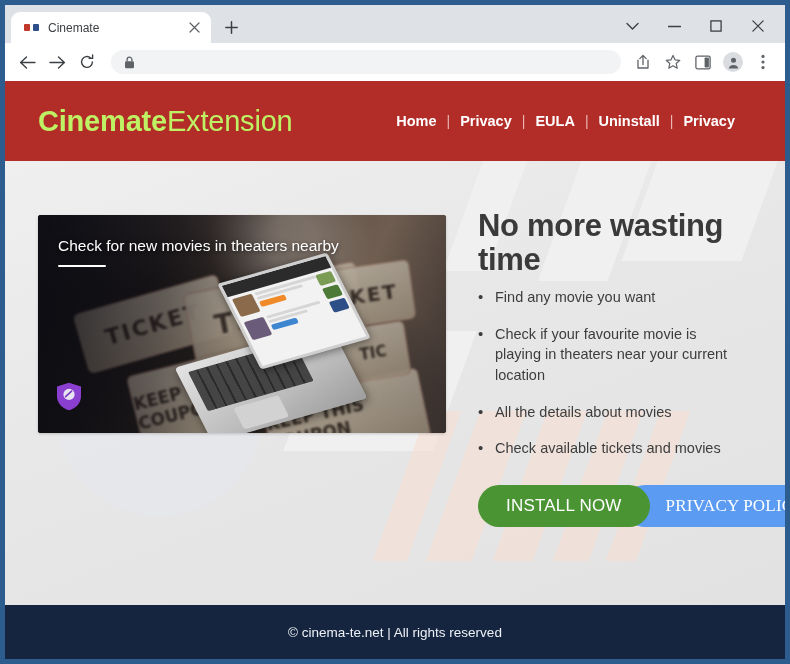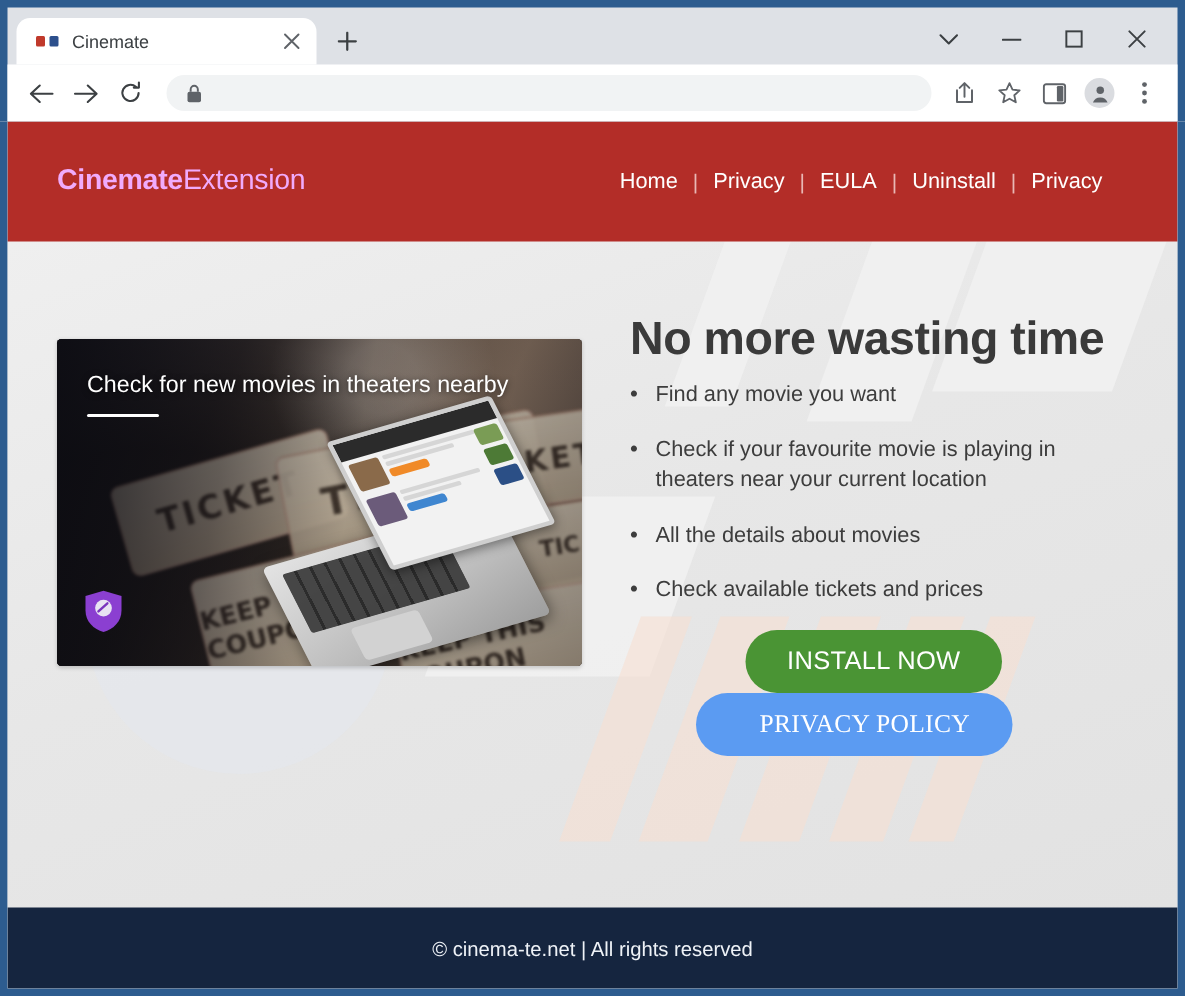--- a/index.html
+++ b/index.html
@@ -148,33 +148,34 @@
   
   .site-header {
     background: #b32d28;
     height: 80px;
     display: flex; align-items: center;
     padding: 0 40px 0 33px;
     box-sizing: border-box;
     flex: 0 0 auto;
     position: relative; z-index: 3;
   }
-  .brand { font-size: 19px; color: #f0abfc; letter-spacing: -0.2px; }
+  .brand { font-size: 29px; color: #bef264; letter-spacing: -0.2px; }
   .brand b { font-weight: bold; }
   .brand span { font-weight: normal; }
   .nav {
     margin-left: auto;
     display: flex; align-items: center;
     gap: 0px;
     font-size: 14.5px;
   }
   .nav a {
     color: #ffffff; text-decoration: none;
     padding: 0 10px;
     white-space: nowrap;
+    font-weight: bold;
   }
   .nav .sep { color: #e9b7b4; font-size: 14px; }
 
   
   .hero {
     flex: 1 1 auto;
     position: relative;
     background: linear-gradient(160deg, #efefef 0%, #e7e7e7 45%, #e2e2e2 100%);
     overflow: hidden;
   }
@@ -207,23 +208,23 @@
   .hero-inner {
     position: relative; z-index: 2;
     display: flex;
     padding: 30px 40px 0 33px;
     box-sizing: border-box;
     height: 100%;
   }
 
   
   .shot {
-    width: 350px; height: 218px;
+    width: 408px; height: 218px;
     flex: 0 0 auto;
-    margin-top: 35px;
+    margin-top: 24px;
     border-radius: 3px;
     overflow: hidden;
     position: relative;
     background: #1c1b21;
     box-shadow: 0 1px 3px rgba(0,0,0,0.18);
   }
   .shot-bg {
     position: absolute; inset: 0;
     background:
       radial-gradient(circle at 62% 12%, rgba(255,255,255,0.22) 0 8%, rgba(255,255,255,0) 26%),
@@ -347,21 +348,21 @@
     font-size: 14.5px;
     color: #3d3d3d;
     line-height: 1.42;
     max-width: 312px;
   }
   .feats li::before {
     content: "•";
     position: absolute; left: 0; top: -1px;
     font-size: 15px; color: #3d3d3d;
   }
-  .cta { display: flex; align-items: center; margin-top: 16px; flex-direction: column; }
+  .cta { display: flex; align-items: flex-start; margin-top: 26px; }
   .btn {
     border: none;
     font-family: "Liberation Sans", sans-serif;
     font-size: 17px;
     color: #ffffff;
     border-radius: 22px;
     height: 42px;
     padding: 0 28px;
     cursor: pointer;
     letter-spacing: 0.2px;
@@ -590,21 +591,21 @@
           </div>
         </div>
 
         <div class="copy">
           <h1 class="h1">No more wasting time</h1>
 
           <ul class="feats">
             <li>Find any movie you want</li>
             <li>Check if your favourite movie is playing in theaters near your current location</li>
             <li>All the details about movies</li>
-            <li>Check available tickets and prices</li>
+            <li>Check available tickets and movies</li>
           </ul>
 
           <div class="cta">
             <button class="btn btn-install">INSTALL NOW</button>
             <button class="btn btn-privacy">PRIVACY POLICY</button>
           </div>
         </div>
 
       </div>
     </div>

